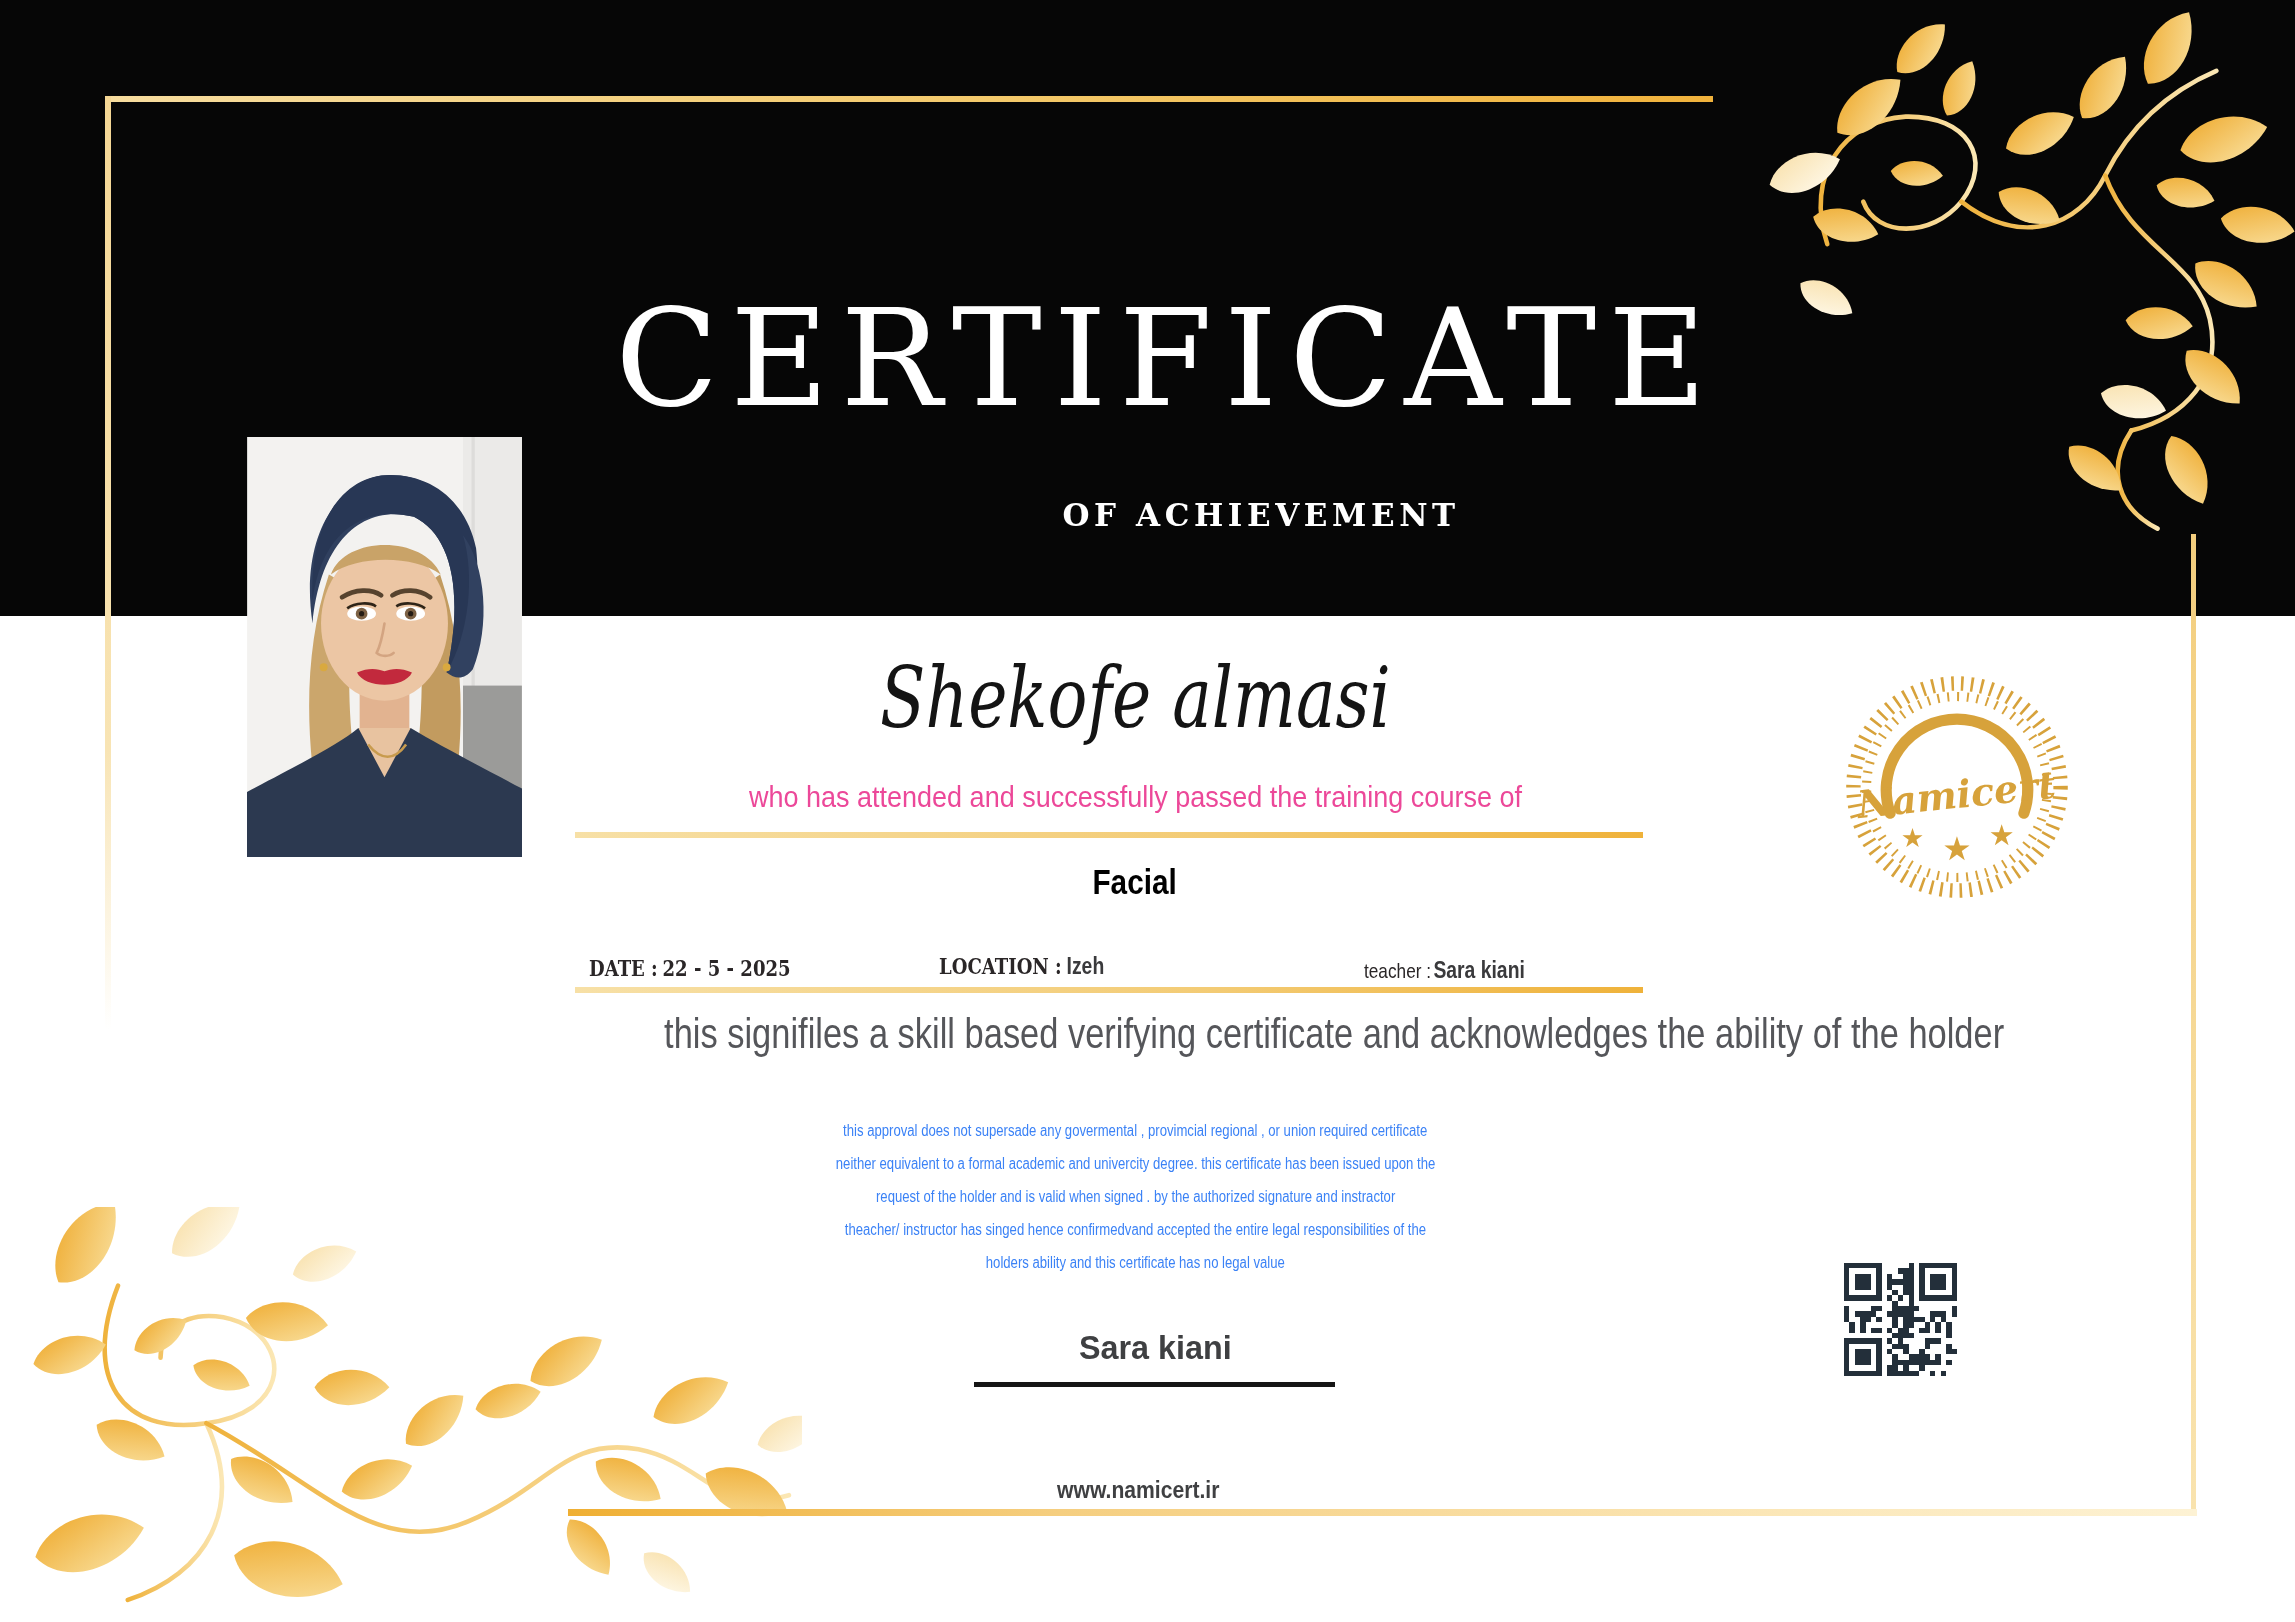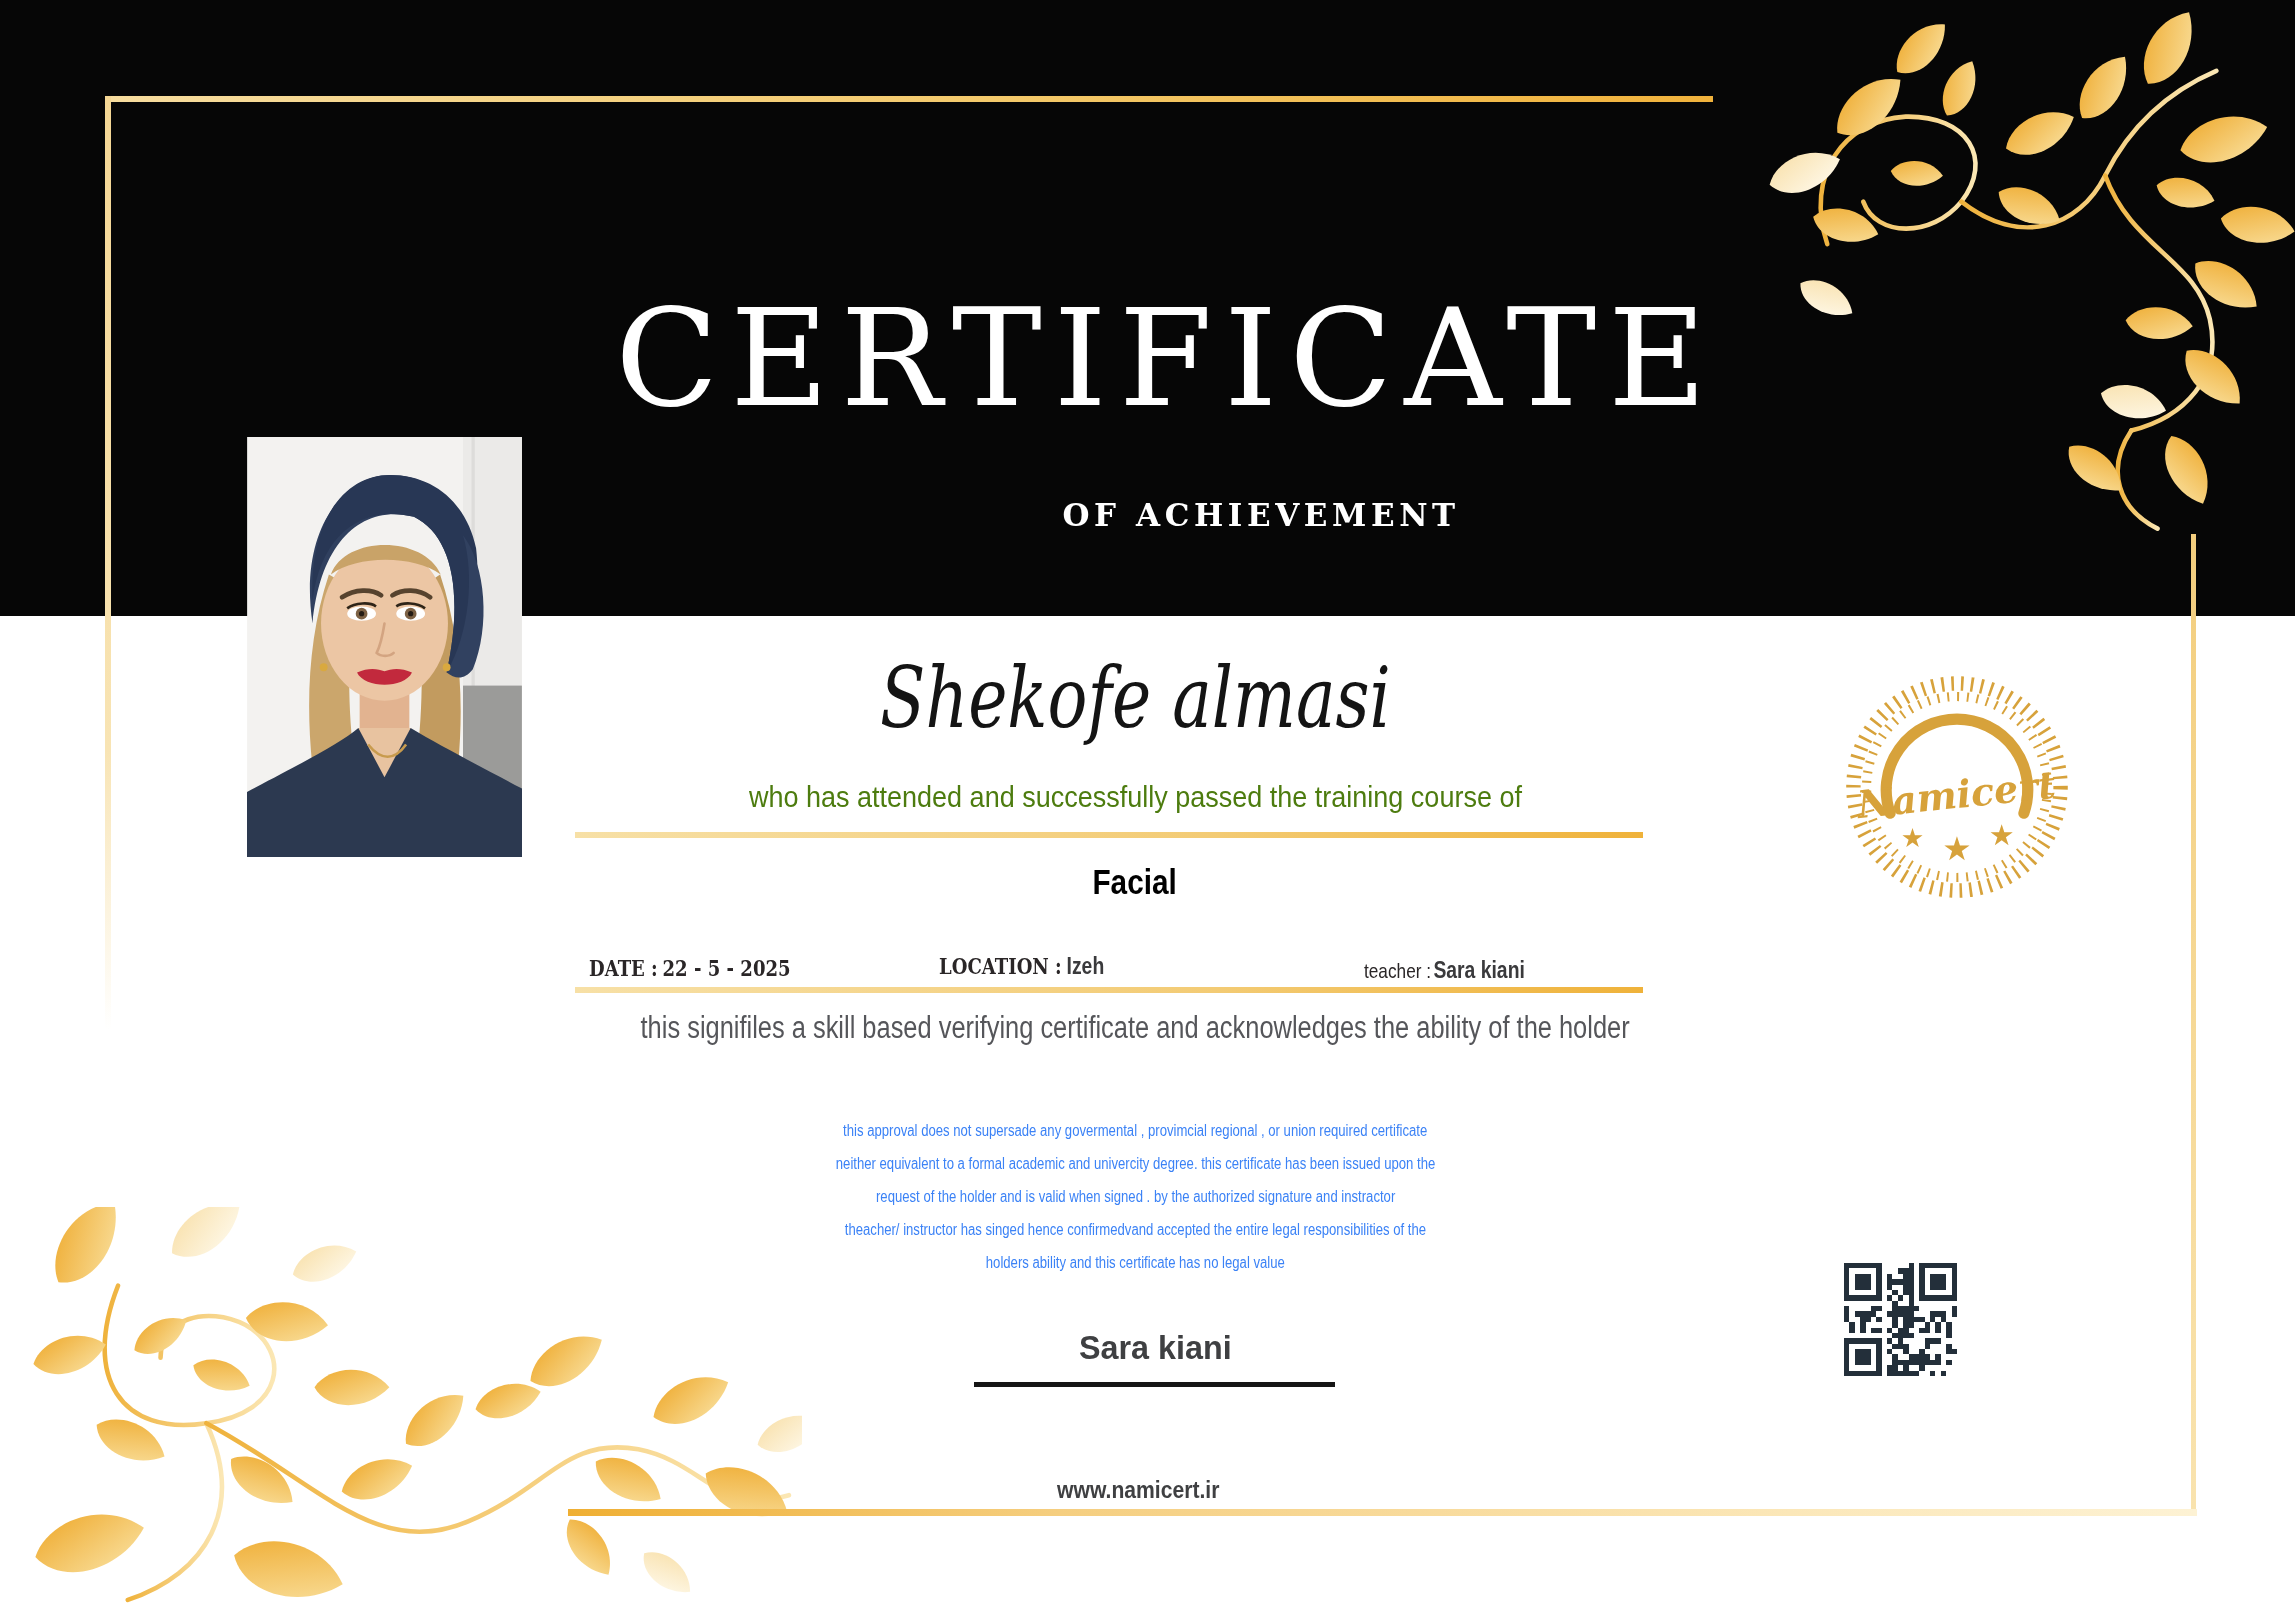--- a/index.html
+++ b/index.html
@@ -26,40 +26,40 @@
   .subtitle{left:995px;top:497px;width:523px;color:#ffffff;
          font-family:"DejaVu Serif","Liberation Serif",serif;
          font-size:31px;font-weight:700;letter-spacing:4.6px;padding-left:4.6px;}
 
   .photo{left:247px;top:437px;width:275px;height:420px;}
 
   .name{left:677px;top:648px;width:916px;color:#141414;
         font-family:"DejaVu Serif","Liberation Serif",serif;font-style:italic;font-size:85px;}
   .name .cond{transform:scaleX(.78);}
 
-  .intro{left:612px;top:780px;width:1047px;color:#4d7c0f;font-size:30px;}
+  .intro{left:612px;top:780px;width:1047px;color:#ec4899;font-size:30px;}
   .intro .cond{transform:scaleX(.9);}
 
   .rule1{left:575px;top:832px;width:1068px;height:5.9px;
          background:linear-gradient(90deg,#F7E0A6 0%,#F3CB74 60%,#EFB23A 100%);}
   .rule2{left:575px;top:987px;width:1068px;height:5.9px;
          background:linear-gradient(90deg,#F7E0A6 0%,#F3CB74 60%,#EFB23A 100%);}
 
   .course{left:677px;top:862px;width:916px;color:#000000;font-weight:700;font-size:35px;}
   .course .cond{transform:scaleX(.85);}
 
   .meta-serif{font-family:"DejaVu Serif","Liberation Serif",serif;font-weight:700;color:#2a2627;font-size:22px;}
   .meta-sans-label{color:#2a2627;font-size:21px;font-weight:400;}
   .meta-sans-val{color:#3a3a3c;font-size:23.6px;font-weight:700;}
   .date-group{left:589px;top:955px;width:275px;}
   .loc-group{left:939px;top:953px;width:275px;}
   .teach-group{left:1364px;top:957px;width:301px;}
   .meta-row .cond{transform:scaleX(.82);transform-origin:0 50%;}
 
-  .statement{left:517px;top:1010px;width:1237px;color:#55565a;font-size:31px;}
+  .statement{left:517px;top:1010px;width:1237px;color:#55565a;font-size:42px;}
   .statement .cond{transform:scaleX(.82);}
 
   .disclaimer{left:612px;top:1114px;width:1047px;color:#3b82f6;font-size:16px;line-height:33px;}
   .disclaimer .cond{transform:scaleX(.82);}
 
   .signature{left:959px;top:1328px;width:393px;color:#3f4042;font-size:34px;font-weight:700;}
   .signature .cond{transform:scaleX(.95);}
   .sig-line{left:974px;top:1382px;width:361px;height:5.2px;background:#151515;}
 
   .website{left:942px;top:1476px;width:393px;color:#3f4042;font-size:24px;font-weight:700;}

